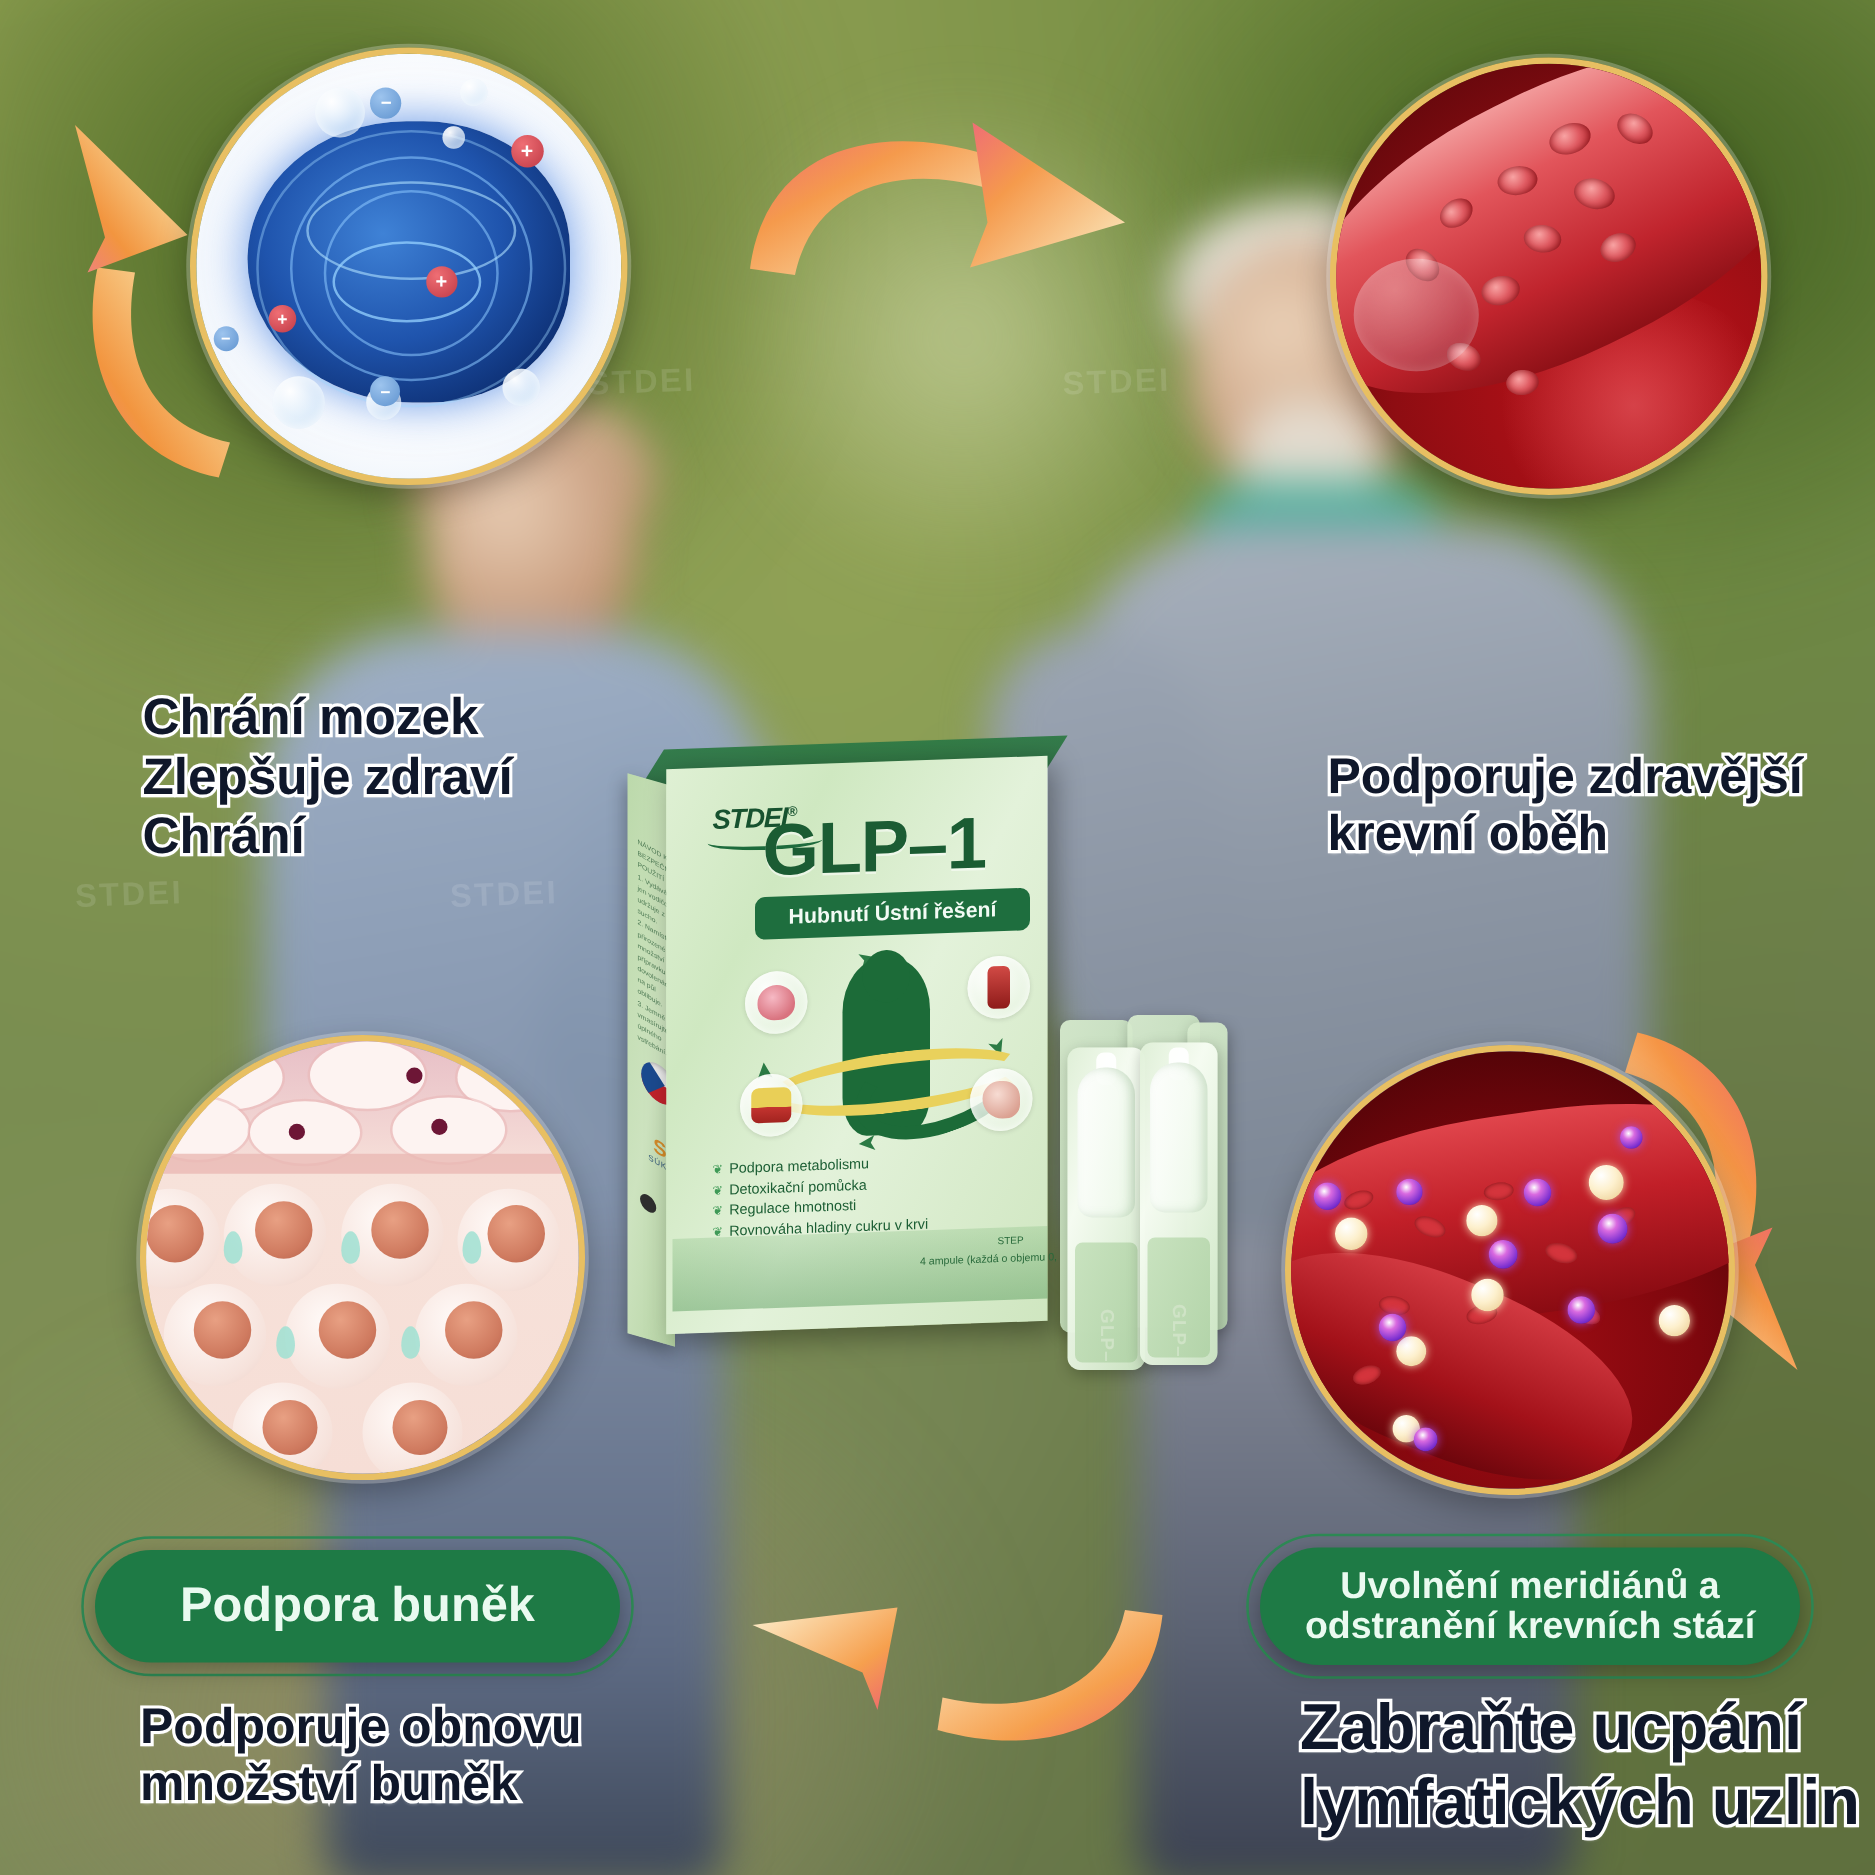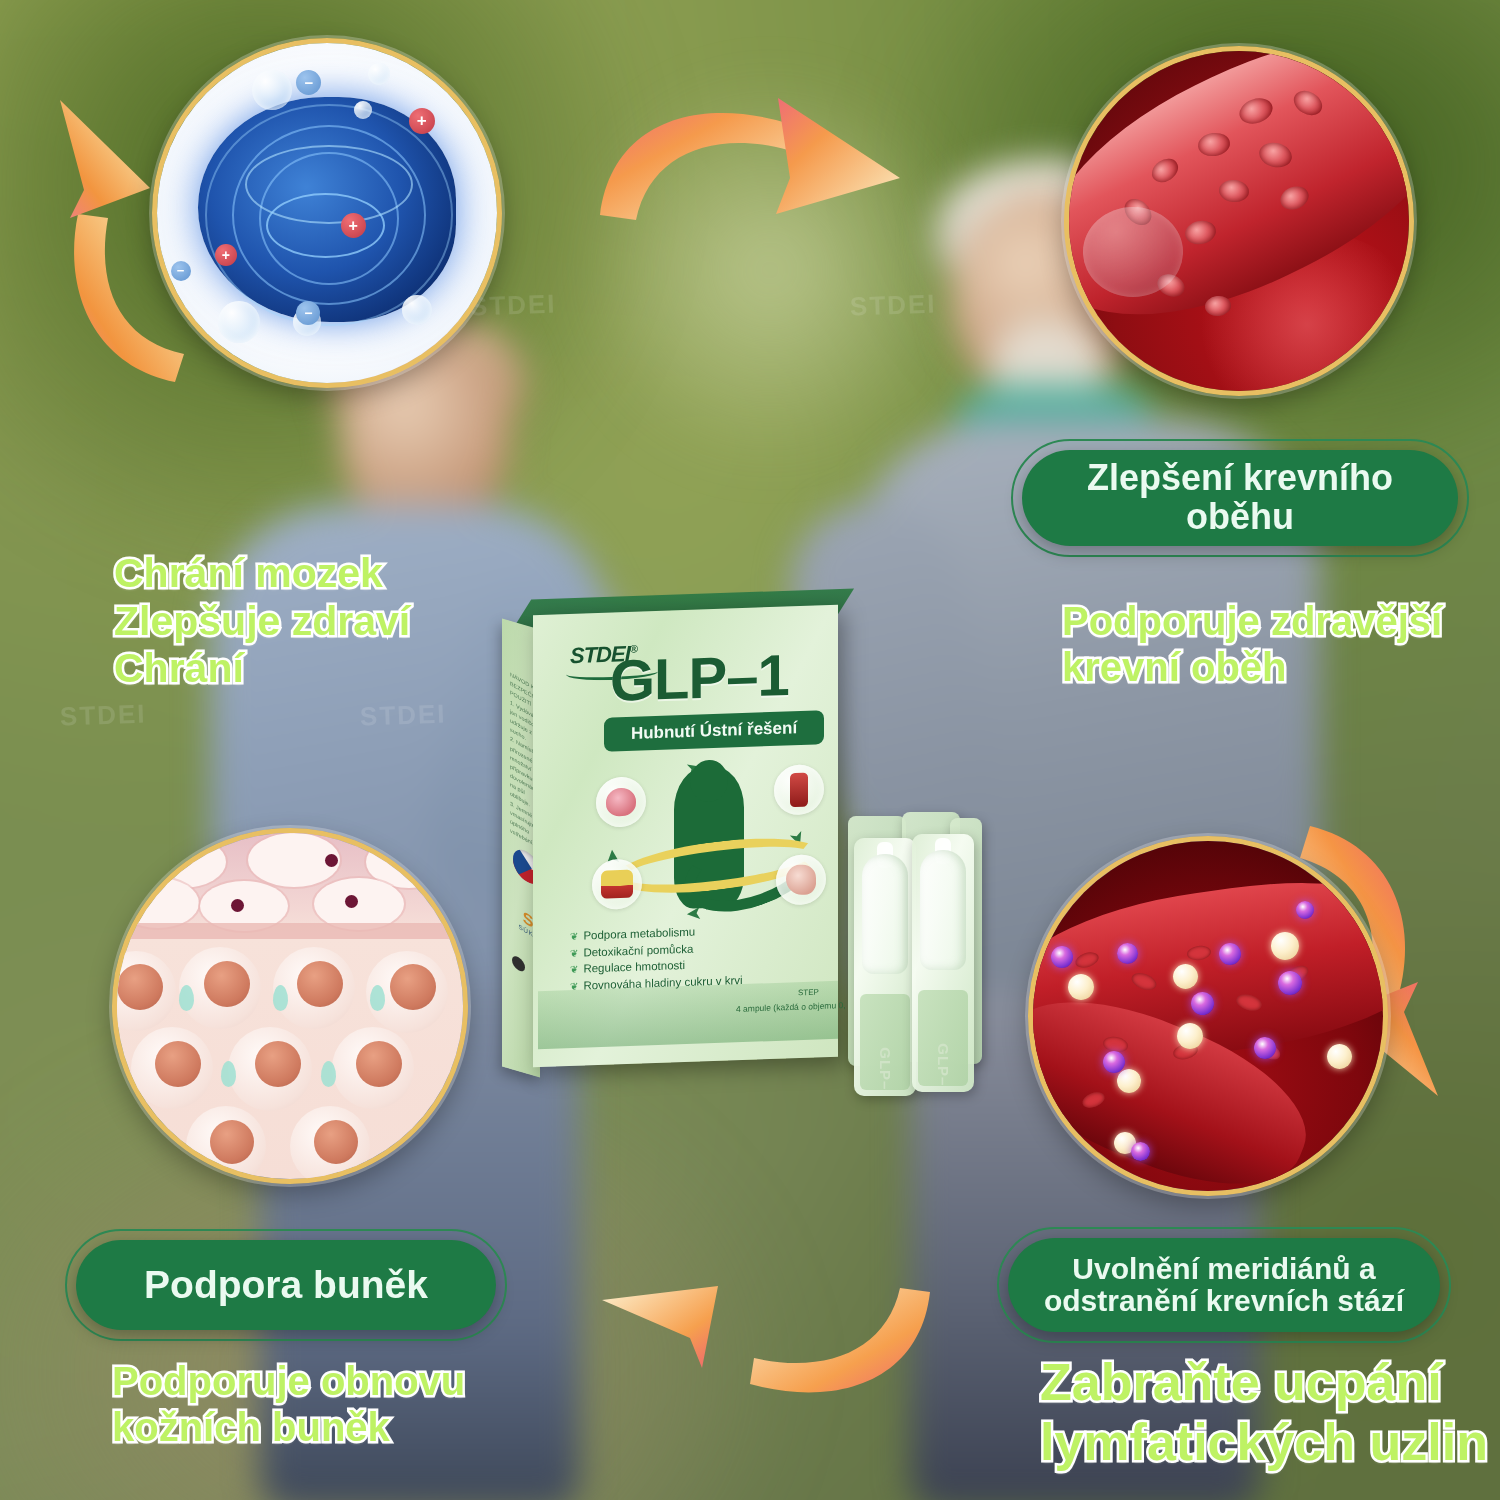--- a/index.html
+++ b/index.html
@@ -133,21 +133,21 @@
   
   .badge{position:absolute;display:flex;align-items:center;justify-content:center;
     background:#1e7a45;border-radius:999px;color:#eafaf0;text-align:center;
     font-weight:700;line-height:1.08;
     box-shadow:0 0 0 9px rgba(255,255,255,0), 0 6px 18px rgba(0,0,0,.28);
     padding:10px 26px;box-sizing:border-box;}
   .badge-wrap{position:absolute;}
   .badge-ring{position:absolute;inset:-11px;border:2px solid #2e8a55;border-radius:999px;}
 
   
-  .cap{position:absolute;color:#bef264;font-weight:700;line-height:1.16;
+  .cap{position:absolute;color:#0f172a;font-weight:700;line-height:1.16;
     -webkit-text-stroke:5px #ffffff;paint-order:stroke fill;
     text-shadow:0 2px 3px rgba(255,255,255,.6);}
 
   
   #product{position:absolute;left:498px;top:588px;width:380px;height:500px;}
   .box-body{position:absolute;left:35px;top:22px;width:305px;height:452px;
     background:linear-gradient(118deg,#dff0d4 0%,#cfe8c1 25%,#e3f2da 55%,#cfe6c0 100%);
     box-shadow:6px 8px 22px rgba(0,0,0,.35);transform:skewY(-2deg);}
   .box-side{position:absolute;left:4px;top:36px;width:38px;height:448px;
     background:linear-gradient(100deg,#bcd9ab 0%,#cde3bf 55%,#b6d4a4 100%);
@@ -426,36 +426,32 @@
       <div class="pcell" style="left:28%;top:86%;width:19px;height:19px;"></div>
     </div>
   </div>
 
   <div class="cap" style="left:114px;top:550px;font-size:41px;">
     <div>Chrání mozek</div>
     <div>Zlepšuje zdraví</div>
     <div>Chrání</div>
   </div>
 
-  <div class="badge-wrap" style="left:1022px;top:450px;width:436px;height:96px;">
-    <div class="badge-ring"></div>
-    <div class="badge" style="inset:0;font-size:36px;">Zlepšení krevního oběhu</div>
-  </div>
   <div class="cap" style="left:1062px;top:598px;font-size:40px;">
     <div>Podporuje zdravější</div>
     <div>krevní oběh</div>
   </div>
 
   <div class="badge-wrap" style="left:76px;top:1240px;width:420px;height:90px;">
     <div class="badge-ring"></div>
     <div class="badge" style="inset:0;font-size:39px;">Podpora buněk</div>
   </div>
   <div class="cap" style="left:112px;top:1358px;font-size:40px;">
     <div>Podporuje obnovu</div>
-    <div>kožních buněk</div>
+    <div>množství buněk</div>
   </div>
 
   <div class="badge-wrap" style="left:1008px;top:1238px;width:432px;height:94px;">
     <div class="badge-ring"></div>
     <div class="badge" style="inset:0;font-size:30px;">Uvolnění meridiánů a odstranění krevních stází</div>
   </div>
   <div class="cap" style="left:1040px;top:1352px;font-size:52px;">
     <div>Zabraňte ucpání</div>
     <div>lymfatických uzlin</div>
   </div>

